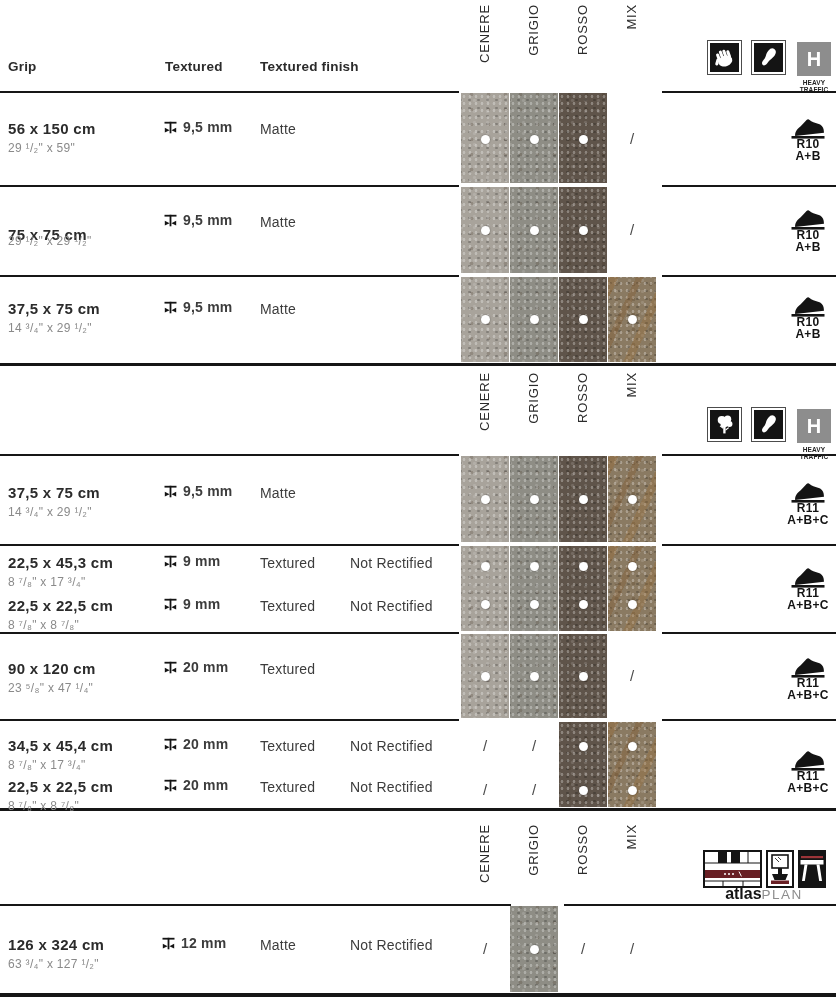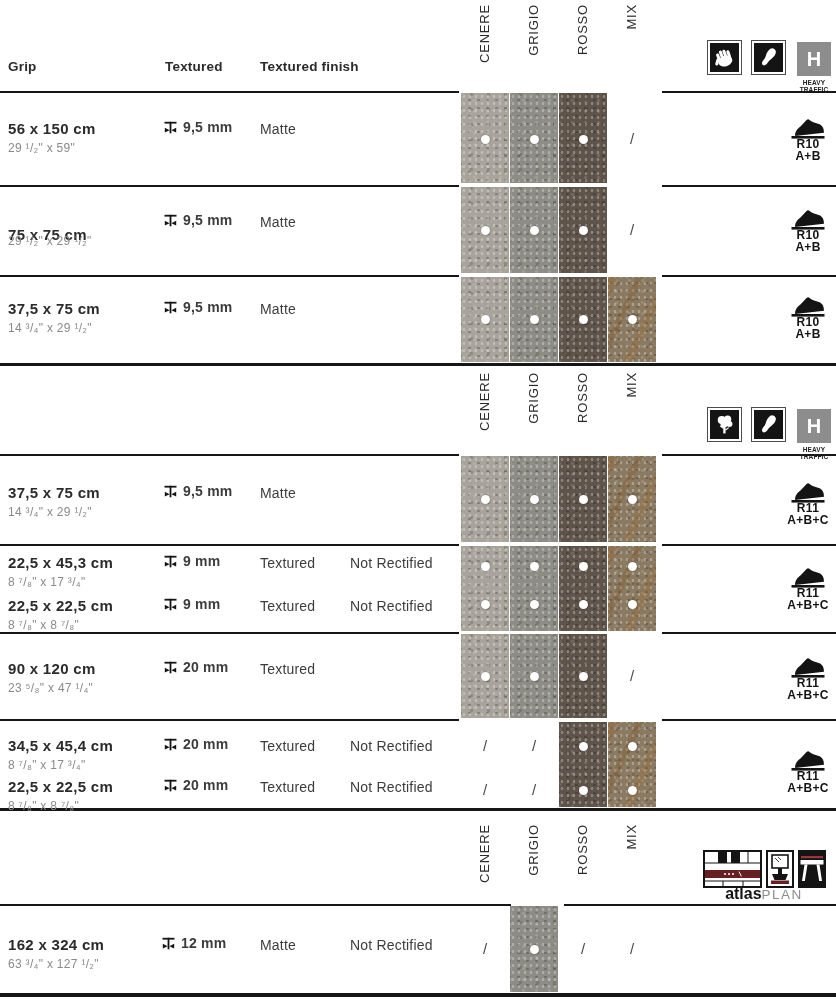--- a/index.html
+++ b/index.html
@@ -438,21 +438,21 @@
       <rect x="3" y="6" width="22" height="2.2" fill="#9c3438"></rect>
       <rect x="2.5" y="10" width="23" height="4.5" fill="#fff"></rect>
       <path d="M6.5 14.5 L4 31 L6.8 31 L9.5 14.5 Z" fill="#fff"></path>
       <path d="M21.5 14.5 L24 31 L21.2 31 L18.5 14.5 Z" fill="#fff"></path>
     </svg>
   </div>
   <div class="abs logo" style="left:699px;top:885px">
     <b>atlas</b><span>PLAN</span>
   </div>
 
-  <div class="abs sz" style="left:8px;top:936px">162 x 324 cm</div>
+  <div class="abs sz" style="left:8px;top:936px">126 x 324 cm</div>
   <div class="abs in" style="left:8px;top:957px">63 ³/₄" x 127 ¹/₂"</div>
   <div class="abs thk" style="left:162px;top:935px">
     <svg width="13" height="13" viewBox="0 0 13 13">
         <g fill="#141414">
           <rect x="0.5" y="0.8" width="12" height="1.8"></rect>
           <rect x="5.6" y="0.8" width="1.8" height="11.5"></rect>
           <path d="M0.8 6.8 L5.6 9.2 L0.8 11.6 Z"></path>
           <path d="M12.2 6.8 L7.4 9.2 L12.2 11.6 Z"></path>
         </g>
       </svg>

